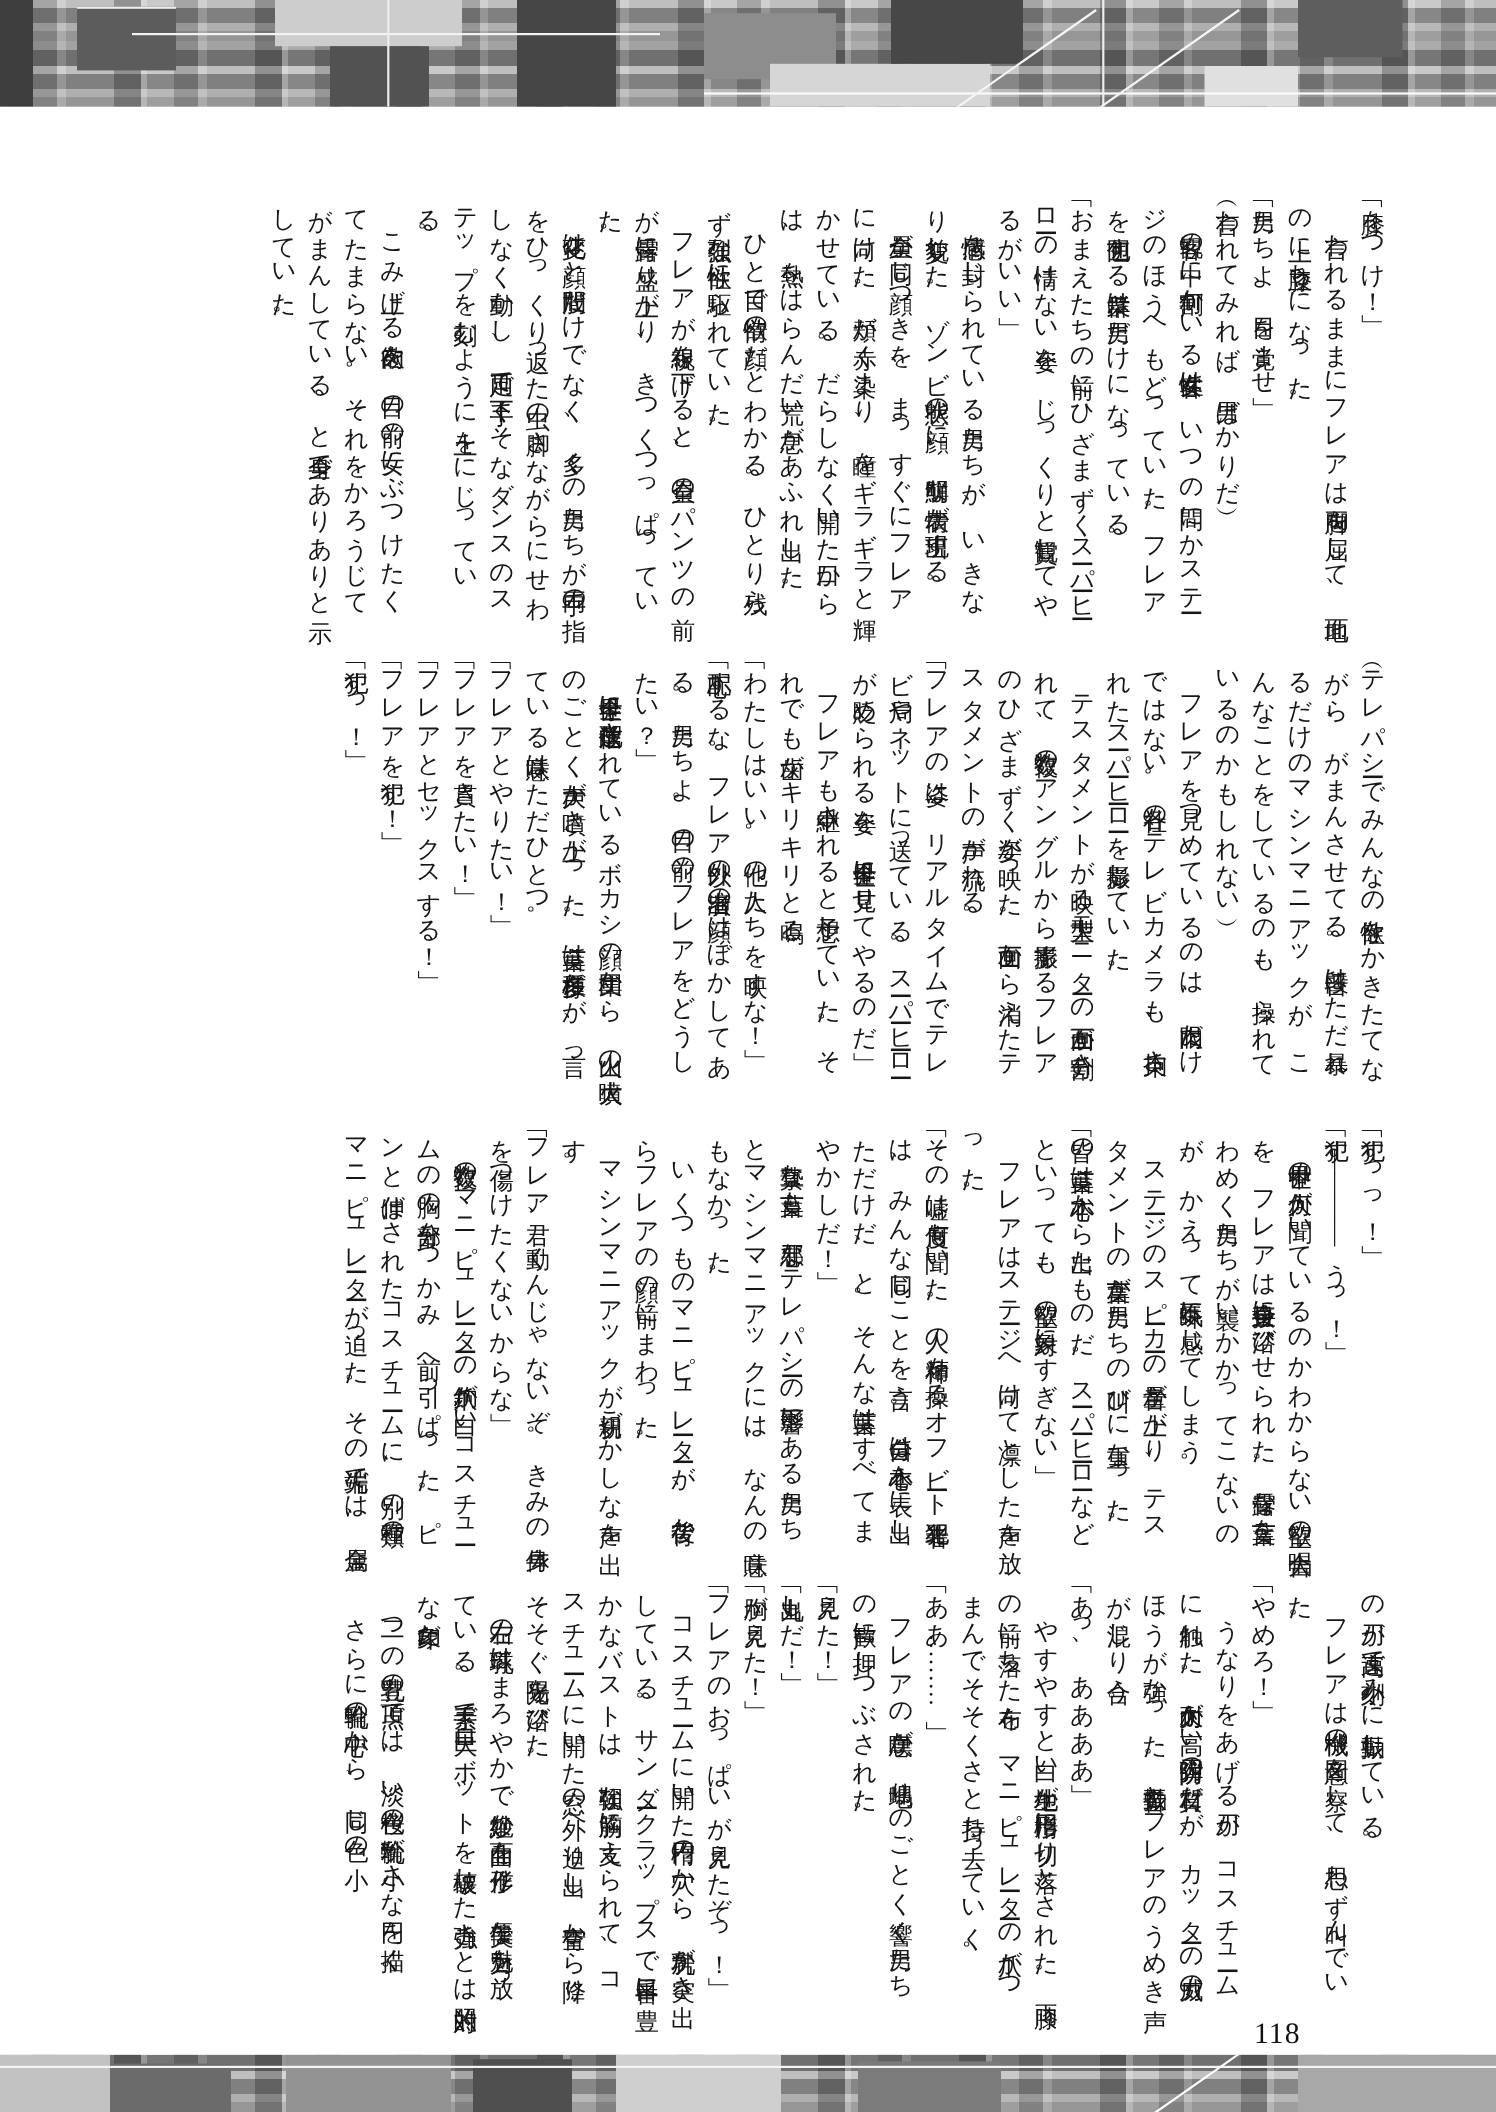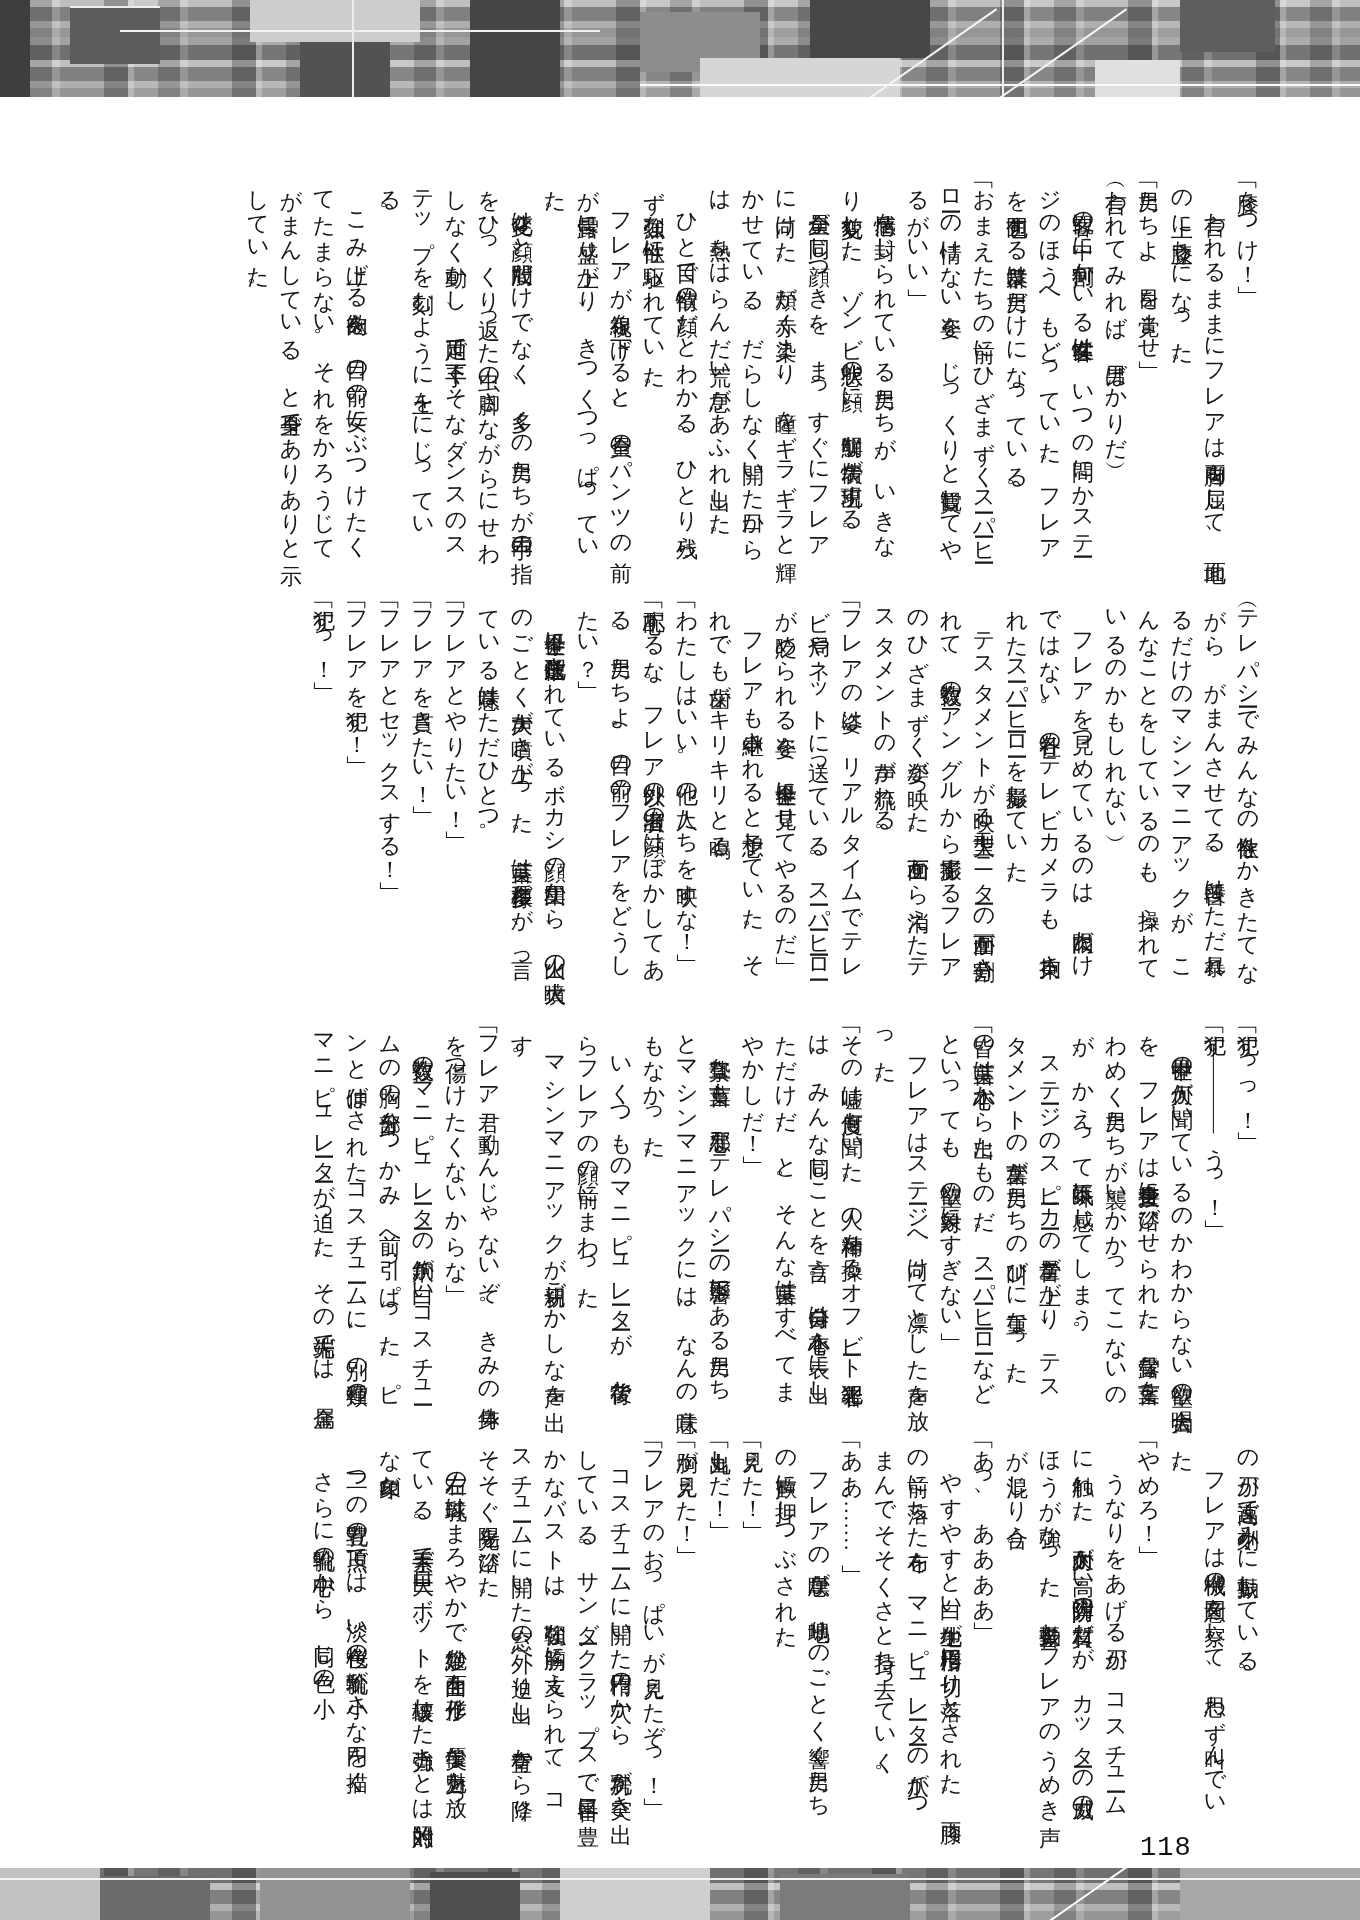--- a/index.html
+++ b/index.html
@@ -86,21 +86,21 @@
   .band p { margin: 0; padding: 0; }
   #band-1 { top: 175px;  }
   #band-2 { top: 595px;  }
   #band-3 { top: 1020px; }
   #band-4 { top: 1435px; }
 
   .page-number {
     position: absolute;
     left: 1140px;
     top: 1833px;
-    font-family: Liberation Mono, monospace;
+    font-family: Liberation Serif, serif;
     font-size: 27px;
     letter-spacing: 1px;
     color: #111111;
   }
 </style>
 </head>
 <body>
 
 <div class="page">
 

